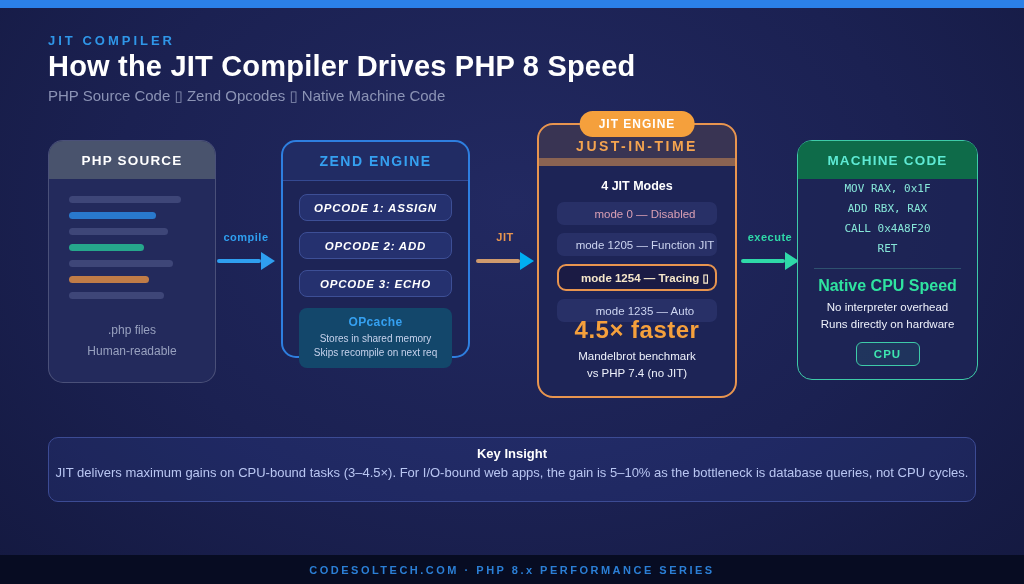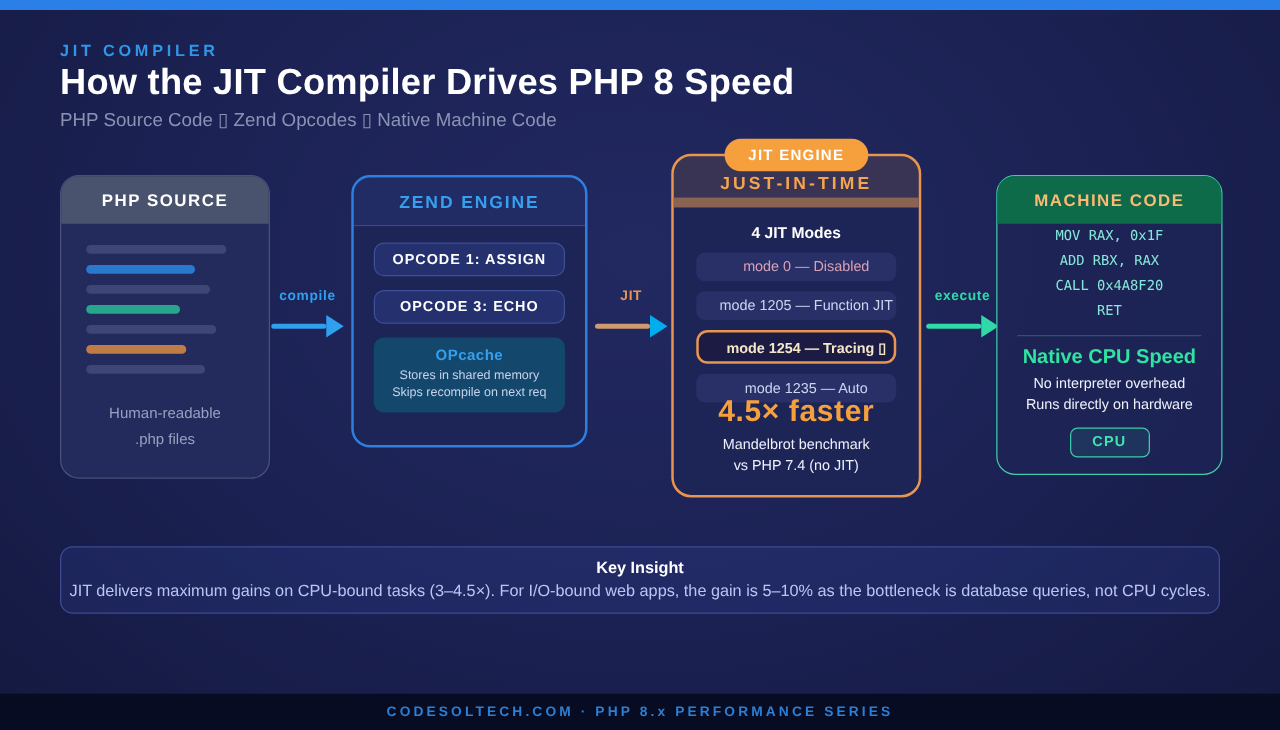--- a/index.html
+++ b/index.html
@@ -25,21 +25,21 @@
   .php-bars { padding:17px 0 0 20px; }
   .code-bar { height:7px; border-radius:4px; margin-bottom:9px; }
   .php-caption { position:absolute; left:0; right:0; bottom:20px; text-align:center; color:#98a1bf; font-size:12px; line-height:21px; }
 
   
   .zend-box { left:281px; top:140px; width:189px; height:218px; border:2px solid #2e7fe0; background:#1d2456; }
   .zend-header { height:39px; display:flex; align-items:center; justify-content:center; color:#35a0f0; font-weight:bold;
     font-size:14px; letter-spacing:1.5px; background:rgba(70,120,230,0.10); border-bottom:1px solid rgba(90,130,230,0.35); border-radius:13px 13px 0 0; }
   .opcode-list { padding:13px 16px 0 16px; }
   .opcode-row { height:27px; margin-bottom:11px; border-radius:8px; background:rgba(55,80,170,0.30); border:1px solid #3d4f96;
-    display:flex; align-items:center; justify-content:center; color:#fff; font-weight:bold; font-size:11.5px; letter-spacing:0.8px; }
+    display:flex; align-items:center; justify-content:center; color:#fff; font-weight:bold; font-size:11.5px; letter-spacing:0.8px;font-style:italic; }
   .opcache { margin:3px 16px 0 16px; background:#13476b; border-radius:8px; padding:7px 4px 8px 4px; text-align:center; }
   .opcache-title { color:#35a0f0; font-weight:bold; font-size:12px; letter-spacing:0.4px; margin-bottom:3px; }
   .opcache-line { color:#c6d2ec; font-size:10px; line-height:14px; }
 
   
   .jit-box { left:537px; top:123px; width:200px; height:275px; border:2px solid #e8954f; background:#1d2456; border-radius:16px; }
   .jit-pill { position:absolute; left:50%; transform:translateX(-50%); top:-14px; background:#f5a03c; color:#fff;
     font-weight:bold; font-size:12px; letter-spacing:1px; padding:6px 19px; border-radius:999px; white-space:nowrap; }
   .jit-header { height:33px; padding-top:13px; text-align:center; color:#f5a44f; font-weight:bold; font-size:14px;
     letter-spacing:2.5px; background:rgba(244,162,66,0.13); border-radius:14px 14px 0 0; }
@@ -50,21 +50,21 @@
     display:flex; align-items:center; justify-content:center; color:#ccd4f0; font-size:11.5px;padding-left:16px; }
   .mode-row.disabled { color:#dba0b4; }
   .mode-row.highlight { height:27px; border:2px solid #e8954f; background:rgba(25,20,55,0.55); color:#f6e7c9; font-weight:bold; border-radius:9px; }
   .jit-stat { position:absolute; left:0; right:0; bottom:14px; text-align:center; }
   .jit-stat-value { color:#f5a03c; font-weight:bold; font-size:24px; letter-spacing:0.5px; margin-bottom:4px; }
   .jit-stat-line { color:#eef1fb; font-size:11.5px; line-height:17px; }
 
   
   .mc-box { left:797px; top:140px; width:181px; height:240px; border:1.5px solid #3ecba8; background:rgba(29,36,86,0.85); }
   .mc-header { height:38px; background:#0e6b49; border-radius:13px 13px 0 0; display:flex; align-items:center; justify-content:center;
-    color:#fdba74; font-weight:bold; font-size:13.5px; letter-spacing:1.2px; }
+    color:#5eead4; font-weight:bold; font-size:13.5px; letter-spacing:1.2px; }
   .asm { text-align:center; font-family:"DejaVu Sans Mono", monospace; font-size:11px; color:#86e6d8; line-height:20px; }
   .mc-divider { margin:9px 16px 8px 16px; border-top:1px solid rgba(100,220,190,0.25); }
   .mc-speed-title { text-align:center; color:#2fe3a0; font-weight:bold; font-size:16px; margin-bottom:4px; }
   .mc-speed-line { text-align:center; color:#eef1fb; font-size:11.5px; line-height:17px; }
   .cpu-chip { margin:9px auto 0 auto; width:64px; height:24px; border:1.5px solid #3ecba8; border-radius:6px;
     background:rgba(62,203,168,0.10); display:flex; align-items:center; justify-content:center;
     color:#3ee6b0; font-weight:bold; font-size:11.5px; letter-spacing:1px; }
 
   
   .arrow { position:absolute; width:60px; text-align:center; }
@@ -79,21 +79,21 @@
   .jit-arrow { left:475px; top:231px; }
   .jit-arrow .arrow-label { color:#e8954f; }
   .jit-arrow .arrow-line { background:#cf9a6d; }
   .jit-arrow .arrow-head { border-left:14px solid #00aef0; }
   .execute-arrow { left:740px; top:231px; }
   .execute-arrow .arrow-label { color:#2fd9a8; }
   .execute-arrow .arrow-line { background:#2fd9a8; }
   .execute-arrow .arrow-head { border-left:14px solid #2fd9a8; }
 
   
-  .insight { position:absolute; left:48px; right:48px; top:437px; height:54px; background:rgba(60,85,190,0.16);
+  .insight { position:absolute; left:48px; right:48px; top:437px; height:65px; background:rgba(60,85,190,0.16);
     border:1px solid #3c4b94; border-radius:10px; text-align:center; padding-top:8px; }
   .insight-title { color:#ffffff; font-weight:bold; font-size:13px; margin-bottom:4px; }
   .insight-body { color:#b9c6f2; font-size:13px; }
 
   
   .footer { position:absolute; left:0; bottom:0; width:100%; height:29px; background:#070c22;
     display:flex; align-items:center; justify-content:center; color:#2b7fd6; font-weight:bold; font-size:11px; letter-spacing:2.5px; }
 </style>
 </head>
 <body>
@@ -110,37 +110,38 @@
     <div class="php-bars">
         <div class="code-bar" style="width: 112px; background: rgb(62, 70, 120);"></div>
         <div class="code-bar" style="width: 87px; background: rgb(41, 121, 205);"></div>
         <div class="code-bar" style="width: 99px; background: rgb(62, 70, 120);"></div>
         <div class="code-bar" style="width: 75px; background: rgb(38, 167, 140);"></div>
         <div class="code-bar" style="width: 104px; background: rgb(62, 70, 120);"></div>
         <div class="code-bar" style="width: 80px; background: rgb(192, 124, 71);"></div>
         <div class="code-bar" style="width: 95px; background: rgb(62, 70, 120);"></div>
       </div>
     <div class="php-caption">
+      <div>.php files</div>
       <div>Human-readable</div>
-      <div>.php files</div>
     </div>
   </div>
 
   <div class="arrow compile-arrow">
     <div class="arrow-label">compile</div>
     <div class="arrow-shape">
       <div class="arrow-line"></div>
       <div class="arrow-head"></div>
     </div>
   </div>
 
   <div class="stage zend-box">
     <div class="zend-header">ZEND ENGINE</div>
     <div class="opcode-list">
       <div class="opcode-row">OPCODE 1: ASSIGN</div>
+      <div class="opcode-row">OPCODE 2: ADD</div>
       <div class="opcode-row">OPCODE 3: ECHO</div>
     </div>
     <div class="opcache">
       <div class="opcache-title">OPcache</div>
       <div class="opcache-line">Stores in shared memory</div>
       <div class="opcache-line">Skips recompile on next req</div>
     </div>
   </div>
 
   <div class="arrow jit-arrow">

